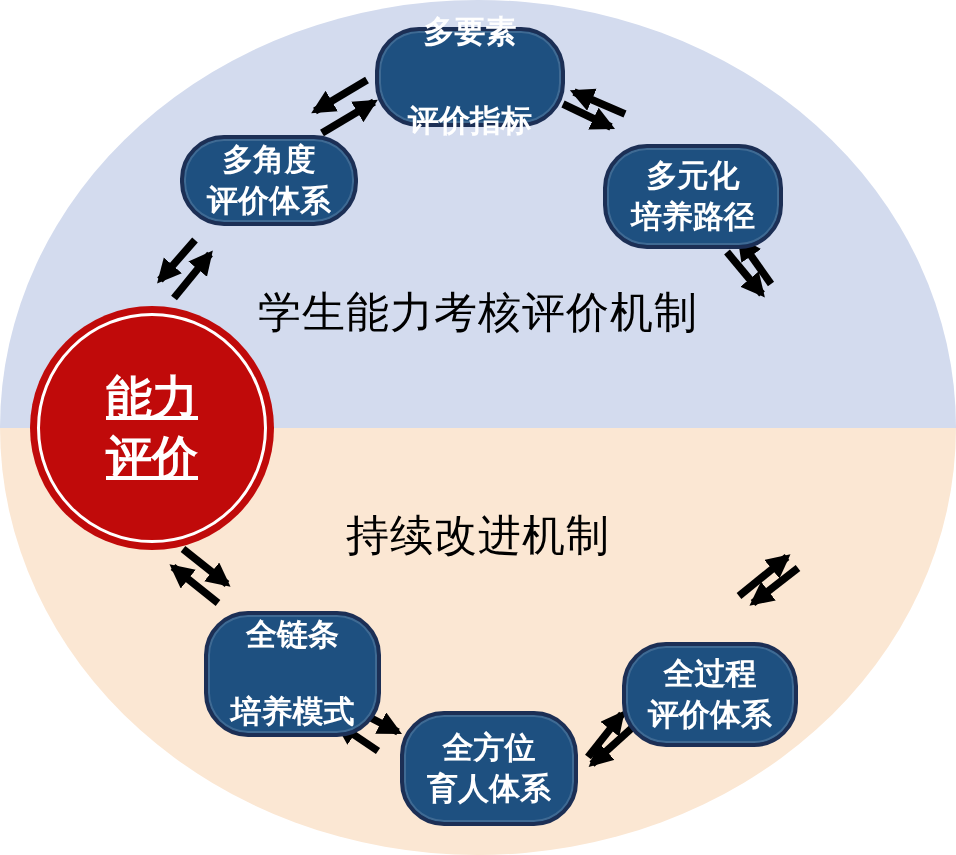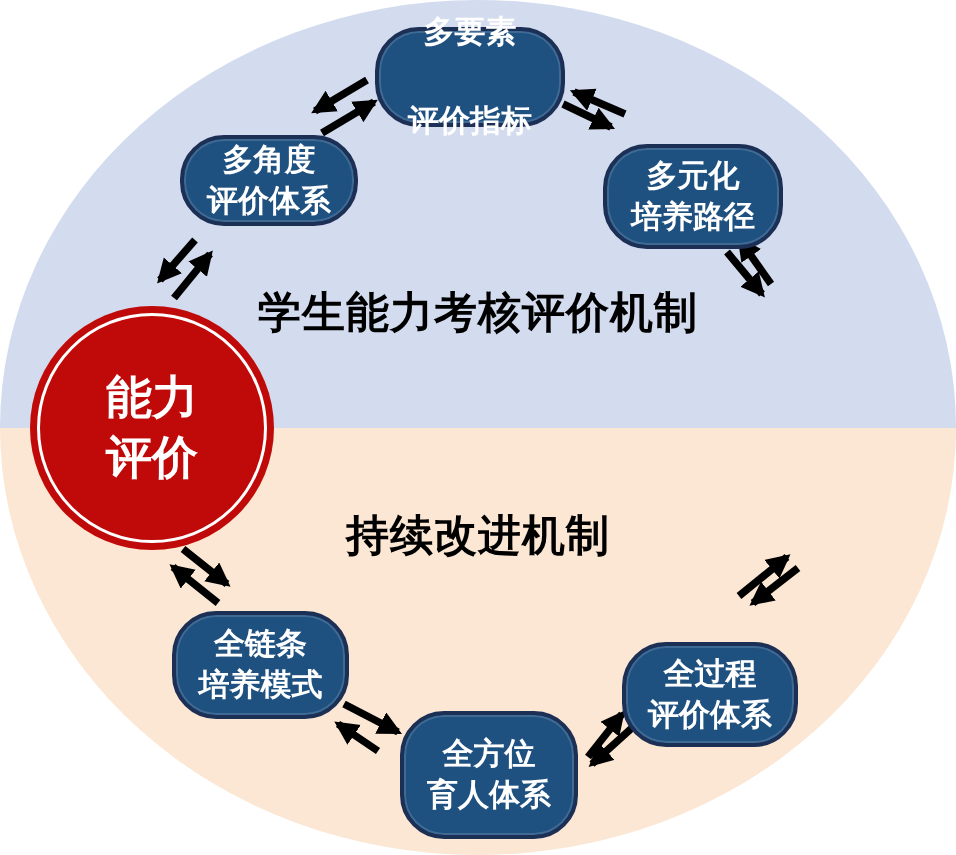--- a/index.html
+++ b/index.html
@@ -12,21 +12,21 @@
     position:absolute;left:0;top:0;width:956px;height:855px;
     border-radius:50%;overflow:hidden;
   }
   .half{position:absolute;left:0;width:100%;height:50%;}
   .half.top{top:0;background:var(--top-half,#d3dbee);}
   .half.bottom{top:50%;background:var(--bottom-half,#fbe7d3);}
 
   
   .zone-title{
     position:absolute;left:0;width:956px;text-align:center;
-    font-weight:700;color:var(--title-text,#000);
+    font-weight:400;color:var(--title-text,#000);
     font-size:43px;letter-spacing:1px;white-space:nowrap;
   }
   .zone-title.top{top:284px;}
   .zone-title.bottom{top:507px;}
 
   
   svg.arrows{position:absolute;left:0;top:0;width:956px;height:855px;}
   svg.arrows line{stroke:var(--arrow,#000);stroke-width:7.5;}
 
   
@@ -39,38 +39,38 @@
     box-shadow:inset 0 0 0 2px rgba(255,255,255,.15);
   }
   .node span{
     display:block;color:var(--text-light,#fff);
     font-weight:800;font-size:31px;line-height:1.32;
     text-align:center;white-space:nowrap;
   }
   .node.n-top{left:375px;top:27px;width:190px;height:100px;gap:48px;}
   .node.n-top-left{left:180px;top:135px;width:178px;height:91px;}
   .node.n-top-right{left:603px;top:144px;width:180px;height:105px;}
-  .node.n-bottom-left{left:172px;top:611px;width:177px;height:108px;}
+  .node.n-bottom-left{left:204px;top:611px;width:177px;height:126px;justify-content:space-between;}
   .node.n-bottom-right{left:622px;top:642px;width:176px;height:105px;}
-  .node.n-bottom{left:400px;top:711px;width:178px;height:128px;}
+  .node.n-bottom{left:400px;top:711px;width:178px;height:115px;}
 
   
   .hub{
     position:absolute;width:244px;height:244px;border-radius:50%;
     background:var(--hub-fill,#c00a0a);
     display:flex;flex-direction:column;align-items:center;justify-content:center;
   }
   .hub .ring{
     position:absolute;left:7px;top:7px;right:7px;bottom:7px;
     border:3px solid var(--text-light,#fff);border-radius:50%;
   }
   .hub span{
     display:block;color:var(--text-light,#fff);
     font-weight:800;font-size:46px;line-height:1.3;
-    text-align:center;white-space:nowrap;position:relative;
+    text-align:center;white-space:nowrap;position:relative;text-decoration:underline;
   }
   .hub.h-left{left:30px;top:306px;}
   .hub.h-right{left:673px;top:310px;}
 </style>
 </head>
 <body>
 
 <div class="canvas">
 
   <div class="ellipse">

